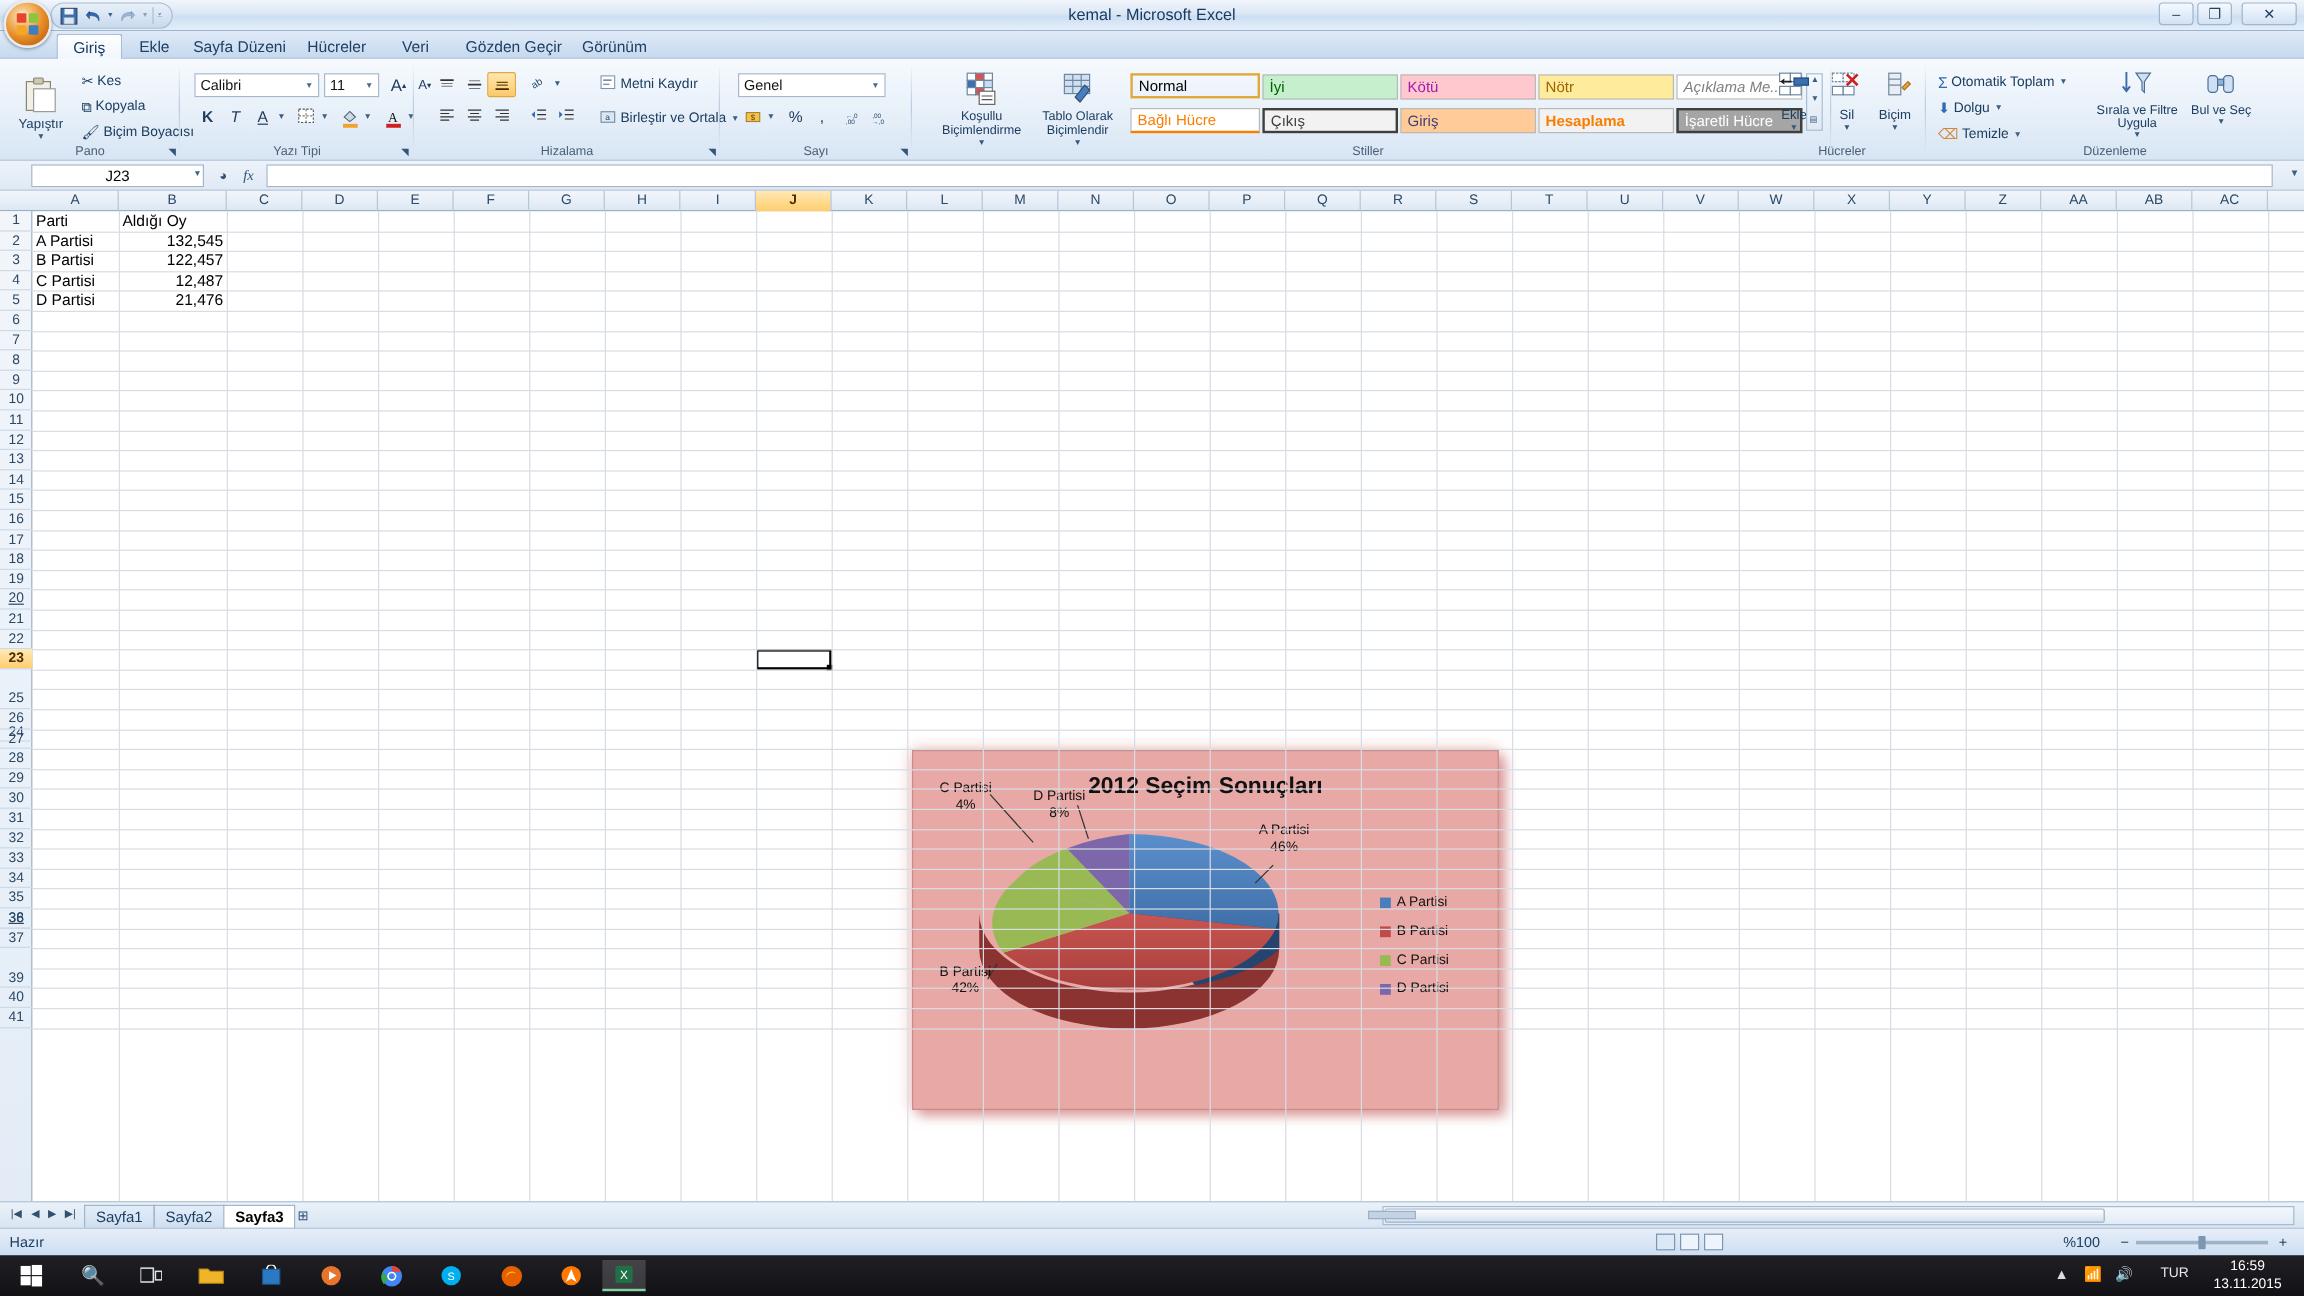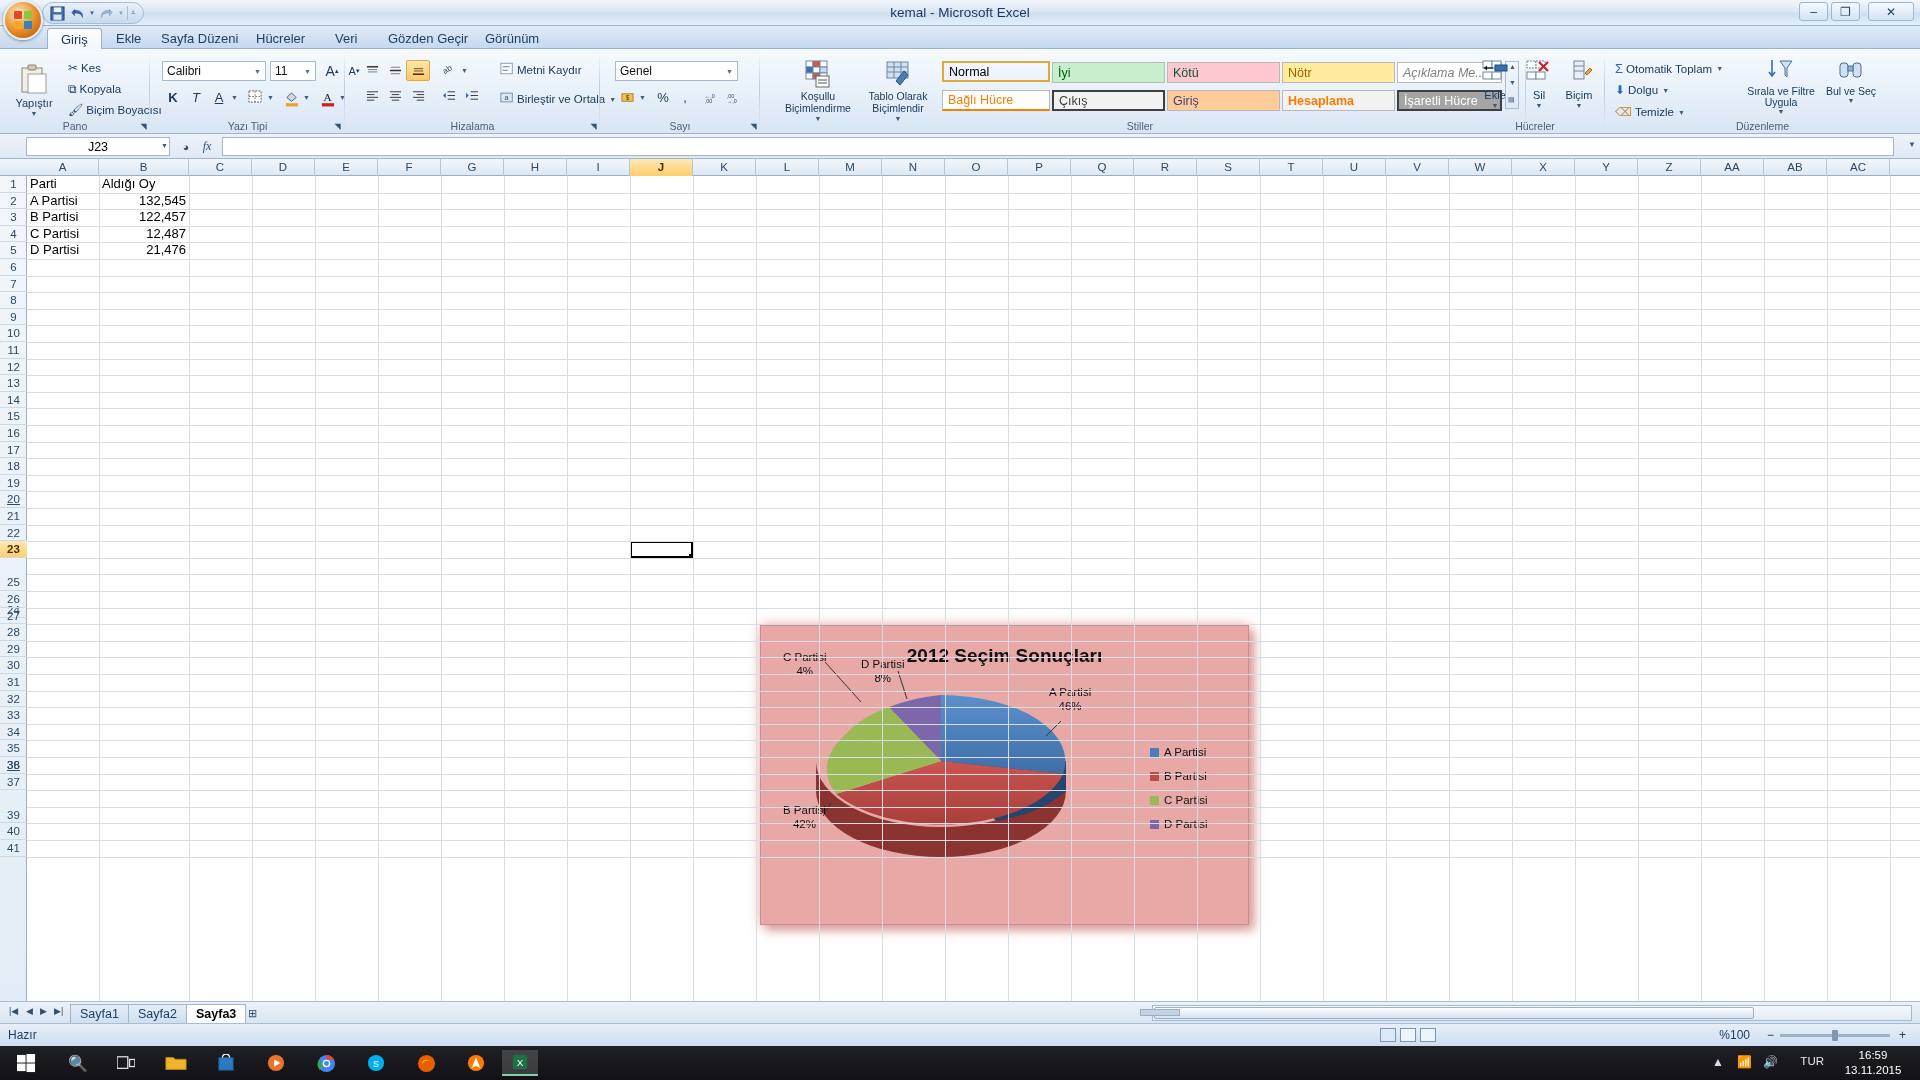--- a/index.html
+++ b/index.html
@@ -451,21 +451,21 @@
       <div style="font-size:10.5px">Tablo Olarak Biçimlendir</div>
       <div style="font-size:7px;color:#37597e">▼</div>
     </div>
 
     <div class="sty" style="left:182px; top:12px; width:108px; border:2px solid #e0a93c">
       <span>Normal</span>
     </div>
     <div class="sty" style="left:292px; top:13px; width:113px; background:#c6efce; color:#006100">
       <span>İyi</span>
     </div>
-    <div class="sty" style="left:407px; top:13px; width:113px; background:#ffc7ce; color:#14532d">
+    <div class="sty" style="left:407px; top:13px; width:113px; background:#ffc7ce; color:#a21caf">
       <span>Kötü</span>
     </div>
     <div class="sty" style="left:522px; top:13px; width:113px; background:#ffeb9c; color:#9c6500">
       <span>Nötr</span>
     </div>
     <div class="sty" style="left:637px; top:13px; width:105px; background:#ffffff; color:#7f7f7f; font-style:italic">
       <span>Açıklama Me...</span>
     </div>
     <div class="sty" style="left:182px; top:41px; width:108px; background:#ffffff; color:#fa7d00; border-bottom:2px solid #fa7d00">
       <span>Bağlı Hücre</span>

